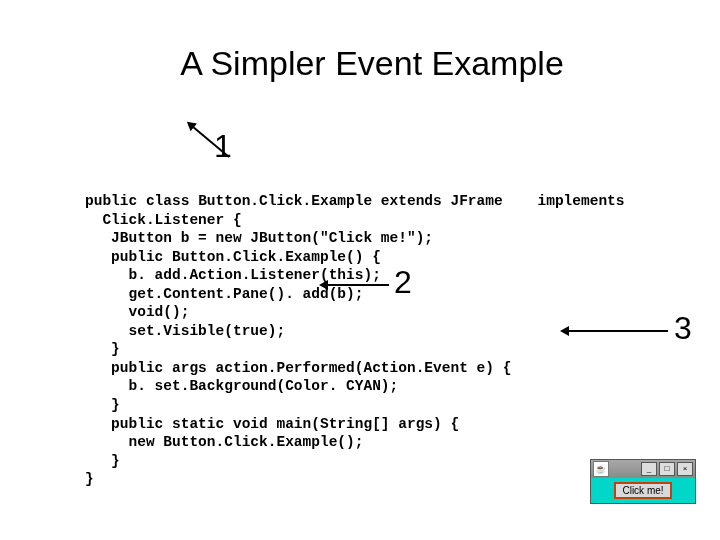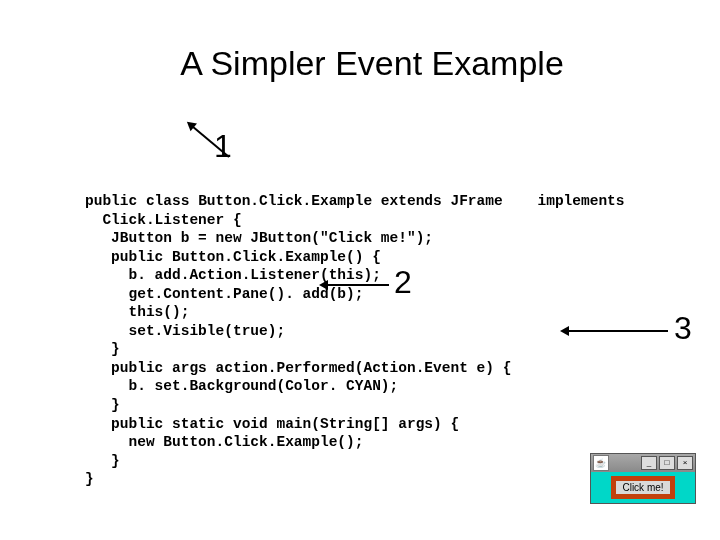--- a/index.html
+++ b/index.html
@@ -142,21 +142,21 @@
     cursor: default;
   }
   .win-body {
     background: #00d7c8;
     padding: 4px;
     display: flex;
     justify-content: center;
   }
   .win-button {
     background: #d9d9d9;
-    border: 5px solid #c2410c;
+    border: 2px solid #c2410c;
     font-size: 10px;
     padding: 1px 6px;
     font-family: Tahoma, sans-serif;
   }
 </style>
 </head>
 <body>
 
 <div class="title">A Simpler Event Example</div>
 
@@ -167,21 +167,21 @@
 <div class="arrow a1"></div>
 <div class="arrow a2"></div>
 <div class="arrow a3"></div>
 
 <div class="codeblock"><span class="b"><span>public class </span><span>Button.Click.Example</span><span> extends JFrame    implements</span></span>
 <span class="b">  Click.Listener {</span>
 <span class="b">   JButton b = new JButton("Click me!");</span>
 <span class="b">   public Button.Click.Example() {</span>
 <span class="b">     b. add.Action.Listener(this);</span>
 <span class="b">     get.Content.Pane(). add(b);</span>
-<span class="b">     this();</span>
+<span class="b">     void();</span>
 <span class="b">     set.Visible(true);</span>
 <span class="b">   }</span>
 <span class="b">   public args action.Performed(Action.Event e) {</span>
 <span class="b">     b. set.Background(Color. CYAN);</span>
 <span class="b">   }</span>
 <span class="b">   public static void main(String[] args) {</span>
 <span class="b">     new Button.Click.Example();</span>
 <span class="b">   }</span>
 <span class="b">}</span></div>
 

